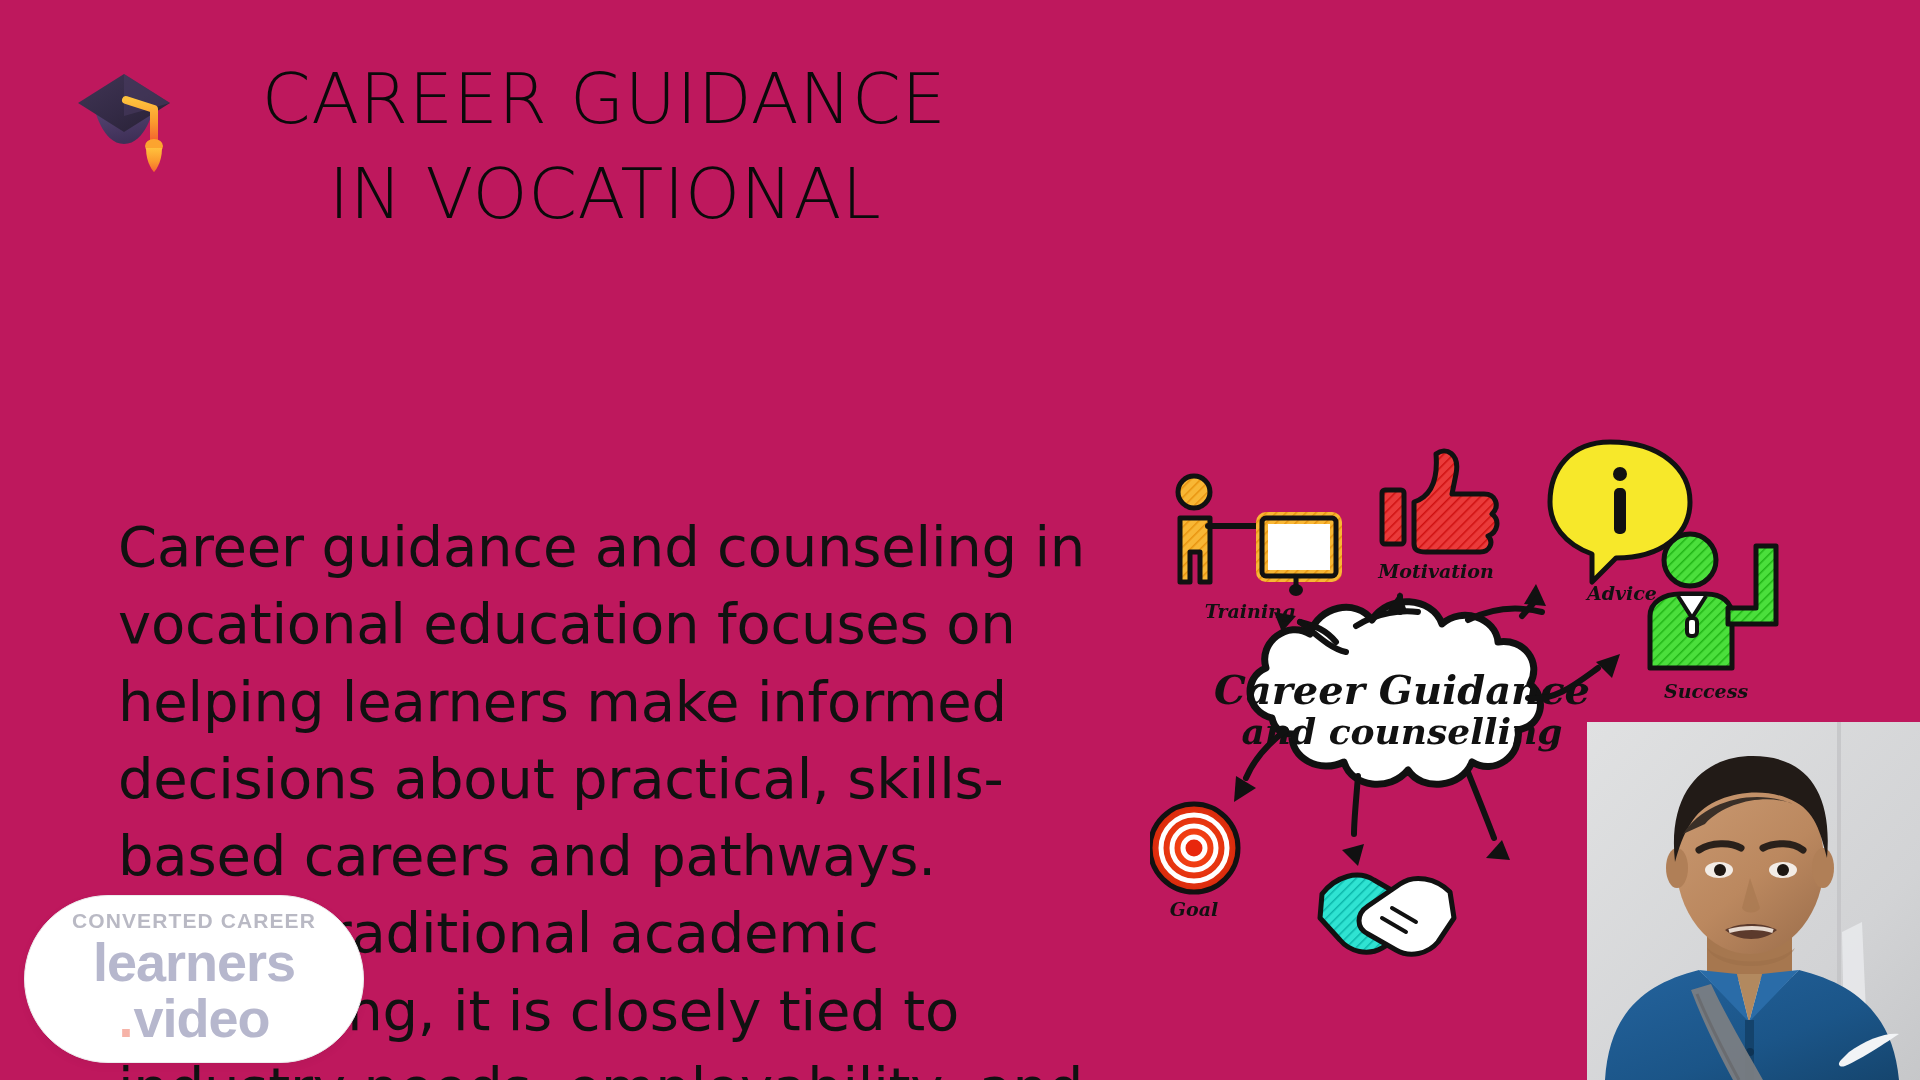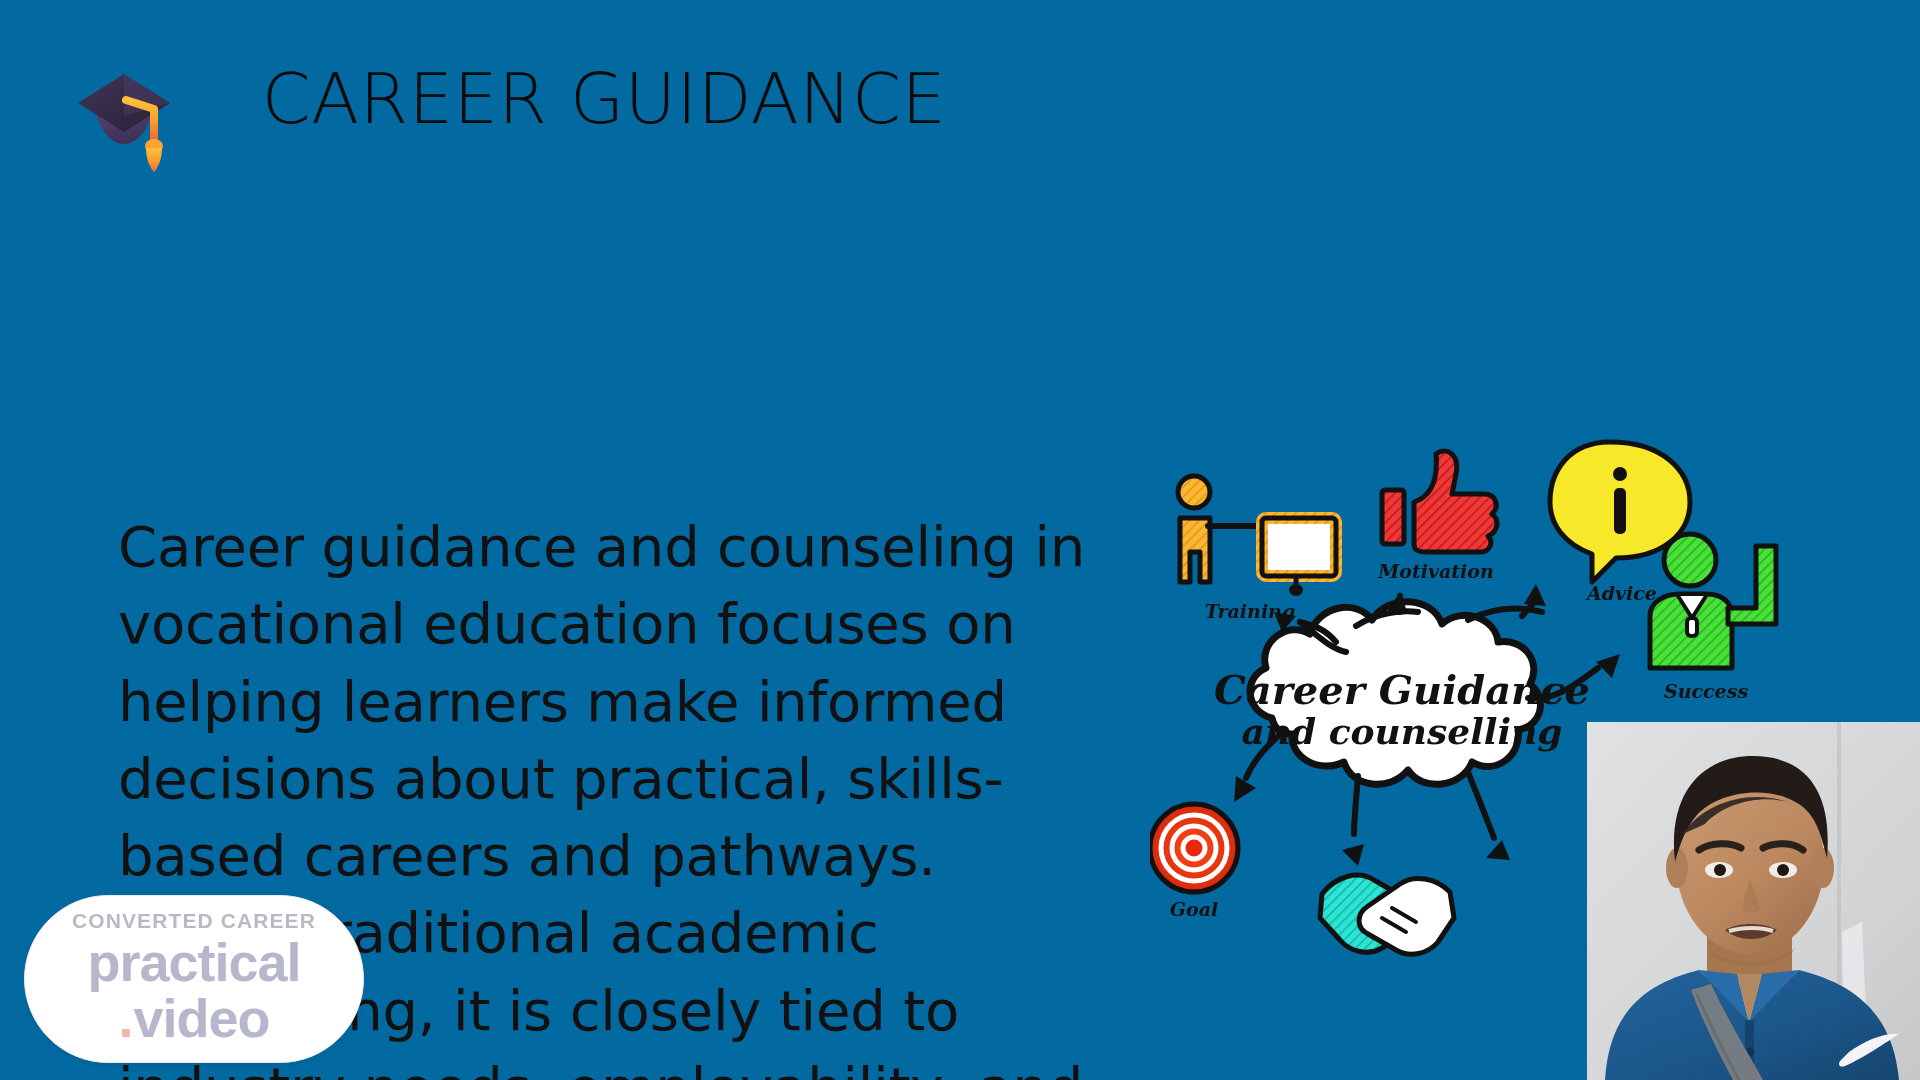--- a/index.html
+++ b/index.html
@@ -12,21 +12,21 @@
     height: 1080px;
     overflow: hidden;
     position: relative;
     font-family: "Liberation Sans", sans-serif;
     -webkit-font-smoothing: antialiased;
   }
 
   #slide {
     position: absolute;
     inset: 0;
-    background: #0369a1;
+    background: #be185d;
     overflow: hidden;
   }
 
   
   #title-block {
     position: absolute;
     left: 60px;
     top: 30px;
     width: 1000px;
     height: 230px;
@@ -192,20 +192,21 @@
 
         <path d="M58 40 L86 49 L86 80" stroke="url(#tassel)" stroke-width="8" fill="none" stroke-linecap="round" stroke-linejoin="round"></path>
 
         <ellipse cx="86" cy="86" rx="9" ry="7" fill="#fca42f"></ellipse>
         <path d="M78 88 C78 104 86 112 86 112 C86 112 94 104 94 88 Z" fill="url(#tassel)"></path>
       </svg>
     </div>
 
     <div id="title-text">
       <span id="title-line-1">CAREER GUIDANCE</span>
+      <span id="title-line-2">IN VOCATIONAL</span>
     </div>
   </div>
 
   <p id="body-text">Career guidance and counseling in vocational education focuses on helping learners make informed decisions about practical, skills-based careers and pathways. Unlike traditional academic counseling, it is closely tied to industry needs, employability, and hands-on training.</p>
 
   <div id="illustration">
     <svg viewBox="0 0 680 530" xmlns="http://www.w3.org/2000/svg">
       <defs>
         <pattern id="hatchOrange" width="7" height="7" patternTransform="rotate(45)" patternUnits="userSpaceOnUse">
           <rect width="7" height="7" fill="#f8b735"></rect>
@@ -327,21 +328,21 @@
                  C 206 484 206 498 218 504 L 246 520
                  C 260 528 278 524 288 512 L 304 488 Z" fill="#ffffff" stroke="#111" stroke-width="5" stroke-linejoin="round"></path>
         <path d="M232 488 L256 502 M242 478 L266 492" stroke="#111" stroke-width="4" stroke-linecap="round"></path>
       </g>
     </svg>
   </div>
 
   <div id="watermark">
     <div id="watermark-pill"></div>
     <div id="watermark-caption">CONVERTED CAREER</div>
-    <div id="watermark-brand">practical</div>
+    <div id="watermark-brand">learners</div>
     <div id="watermark-tld-row">
       <span id="watermark-dot">.</span><span id="watermark-tld">video</span>
     </div>
   </div>
 
   <div id="webcam">
     <svg viewBox="0 0 333 358" xmlns="http://www.w3.org/2000/svg">
       <defs>
         <linearGradient id="wallGrad" x1="0" y1="0" x2="1" y2="1">
           <stop offset="0%" stop-color="#e0e1e2"></stop>

